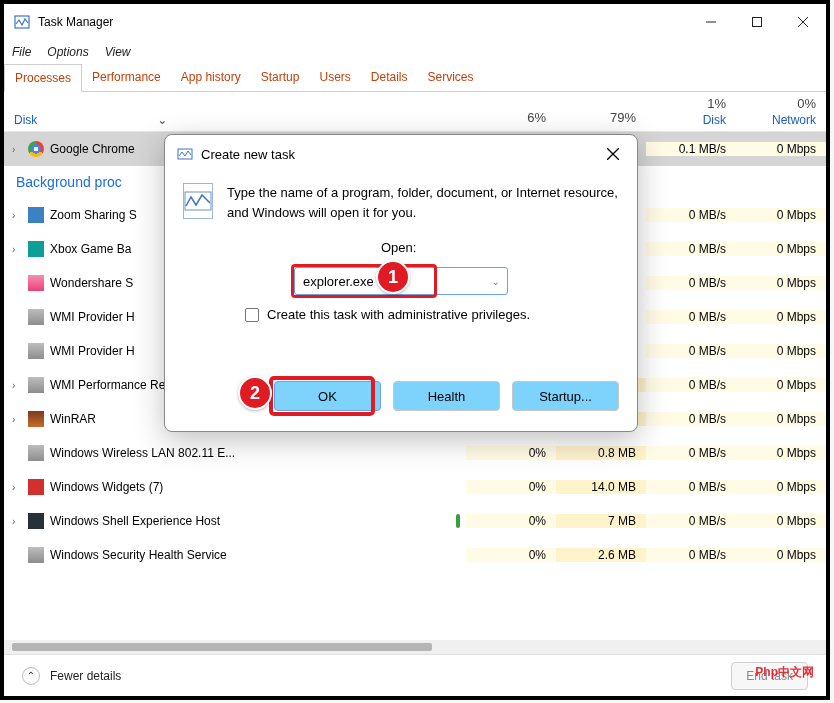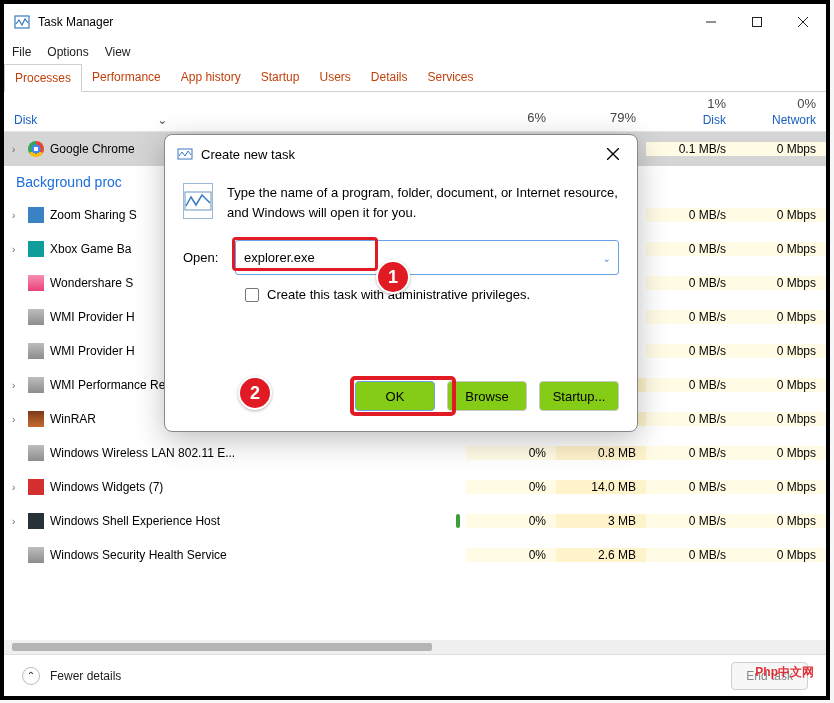--- a/index.html
+++ b/index.html
@@ -5,21 +5,21 @@
 * { box-sizing: border-box; margin: 0; padding: 0; font-family: "Segoe UI", sans-serif; }
 body { width: 834px; height: 703px; background: #f7f7f7; position: relative; overflow: hidden; }
 
 .window { position: absolute; left: 0; top: 0; width: 830px; height: 700px; background: #fff; border: 4px solid #000000; display: flex; flex-direction: column; }
 .titlebar { height: 36px; display: flex; align-items: center; padding-left: 10px; }
 .titlebar .icon { width: 16px; height: 16px; margin-right: 8px; }
 .titlebar .title { font-size: 12px; color: #000; flex: 1; }
 .win-controls { display: flex; }
 .win-btn { width: 46px; height: 32px; display: flex; align-items: center; justify-content: center; color: #222; }
 
-.menubar { height: 24px; display: flex; align-items: center; padding-left: 8px; gap: 16px; font-size: 12px; color: #222; }
+.menubar { height: 24px; display: flex; align-items: center; padding-left: 8px; gap: 16px; font-size: 12px; color: #222; font-style: italic; }
 
 .tabs { height: 28px; display: flex; border-bottom: 1px solid #d0d0d0; font-size: 12px; }
 .tab { padding: 6px 10px; color: #c2410c; }
 .tab.active { border: 1px solid #d0d0d0; border-bottom: 1px solid #fff; background: #fff; margin-bottom: -1px; }
 
 .columns-header { display: flex; height: 40px; align-items: flex-end; font-size: 12px; padding-bottom: 4px; border-bottom: 1px solid #e5e5e5; }
 .col-name { flex: 1; padding-left: 10px; color: #1a5fbf; display: flex; align-items: center; gap: 40px; }
 .col-name .sort-ind { margin-left: 80px; color: #555; }
 .col { width: 90px; text-align: right; padding-right: 10px; }
 .col .pct { color: #444; font-size: 13px; margin-bottom: 2px; }
@@ -53,32 +53,32 @@
 .dlg-title .icon { width: 16px; height: 16px; margin-right: 8px; }
 .dlg-title .t { font-size: 13px; flex: 1; }
 .dlg-close { width: 24px; height: 24px; display: flex; align-items: center; justify-content: center; }
 
 .dlg-body { padding: 10px 18px 0 18px; flex: 1; }
 .dlg-row1 { display: flex; gap: 14px; align-items: flex-start; margin-bottom: 18px; }
 .run-icon { width: 36px; height: 36px; border: 1px solid #9bb7d4; display: flex; align-items: center; justify-content: center; }
 .run-icon svg { width: 28px; height: 20px; }
 .dlg-text { font-size: 13px; color: #000; line-height: 1.5; }
 
-.dlg-row2 { display: flex; align-items: center; gap: 12px; margin-bottom: 12px; }
+.dlg-row2 { display: flex; align-items: center; gap: 12px; margin-bottom: 12px; flex-direction: column; }
 .dlg-label { font-size: 13px; width: 40px; }
 .input-wrap { position: relative; flex: 1; }
-.combo { width: 100%; height: 35px; border: 1px solid #6aa2e6; border-radius: 3px; padding: 0 28px 0 8px; font-size: 13px; background: #fff; }
+.combo { width: 100%; height: 28px; border: 1px solid #6aa2e6; border-radius: 3px; padding: 0 28px 0 8px; font-size: 13px; background: #fff; }
 .combo-arrow { position: absolute; right: 8px; top: 50%; transform: translateY(-50%); color: #5a8dd6; font-size: 10px; pointer-events: none; }
 .red-highlight-input { position: absolute; left: -3px; top: -3px; width: 146px; height: 34px; border: 3px solid #e01b24; border-radius: 4px; pointer-events: none; }
 
 .dlg-row3 { display: flex; align-items: center; gap: 8px; padding-left: 62px; font-size: 13px; }
 .cbx { width: 14px; height: 14px; border: 1px solid #777; border-radius: 2px; }
 
 .dlg-buttons { height: 70px; display: flex; align-items: center; justify-content: flex-end; gap: 12px; padding: 0 18px; }
-.dlg-btn { width: 80px; height: 30px; border: 1px solid #c7c7c7; background: #84cc16; border-radius: 4px; font-size: 13px; }
+.dlg-btn { width: 107px; height: 30px; border: 1px solid #c7c7c7; background: #7dd3fc; border-radius: 4px; font-size: 13px; }
 .ok-wrap { position: relative; }
 .red-highlight-ok { position: absolute; left: -5px; top: -5px; width: 106px; height: 40px; border: 4px solid #e01b24; border-radius: 5px; pointer-events: none; }
 
 .num-badge { position: absolute; width: 34px; height: 34px; border-radius: 50%; background: #e01b24; color: #fff; font-weight: 700; font-size: 18px; display: flex; align-items: center; justify-content: center; border: 2px solid #fff; box-shadow: 0 1px 3px rgba(0,0,0,0.3); }
 .badge1 { left: 376px; top: 260px; }
 .badge2 { left: 238px; top: 376px; }
 
 .watermark { position: absolute; right: 20px; bottom: 22px; color: #e01b24; font-size: 12px; font-weight: 600; opacity: 0.9; }
 
 
@@ -277,21 +277,21 @@
           <div class="metric net">0 Mbps</div>
         </div>
         <div class="row">
           <div class="name-cell">
             <span class="expand">›</span>
             <span class="app-icon dark-sq"></span>
             <span>Windows Shell Experience Host</span>
             <span class="leaf" style="margin-left: auto; margin-right: 6px;"></span>
           </div>
           <div class="metric cpu">0%</div>
-          <div class="metric mem">3 MB</div>
+          <div class="metric mem">7 MB</div>
           <div class="metric disk">0 MB/s</div>
           <div class="metric net">0 Mbps</div>
         </div>
         <div class="row">
           <div class="name-cell">
             <span class="expand"></span>
             <span class="app-icon gray-sq"></span>
             <span>Windows Security Health Service</span>
           </div>
           <div class="metric cpu">0%</div>
@@ -350,20 +350,20 @@
     <div class="dlg-row3">
       <div class="cbx"></div>
       <span>Create this task with administrative privileges.</span>
     </div>
   </div>
   <div class="dlg-buttons">
     <div class="ok-wrap">
       <button class="dlg-btn" style="border-color:#6aa2e6">OK</button>
       <div class="red-highlight-ok"></div>
     </div>
-    <button class="dlg-btn">Browse</button>
+    <button class="dlg-btn">Health</button>
     <button class="dlg-btn">Startup...</button>
   </div>
 </div>
 
 <div class="num-badge badge1">1</div>
 <div class="num-badge badge2">2</div>
 <div class="watermark">Php中文网</div>
 
 </body></html>

